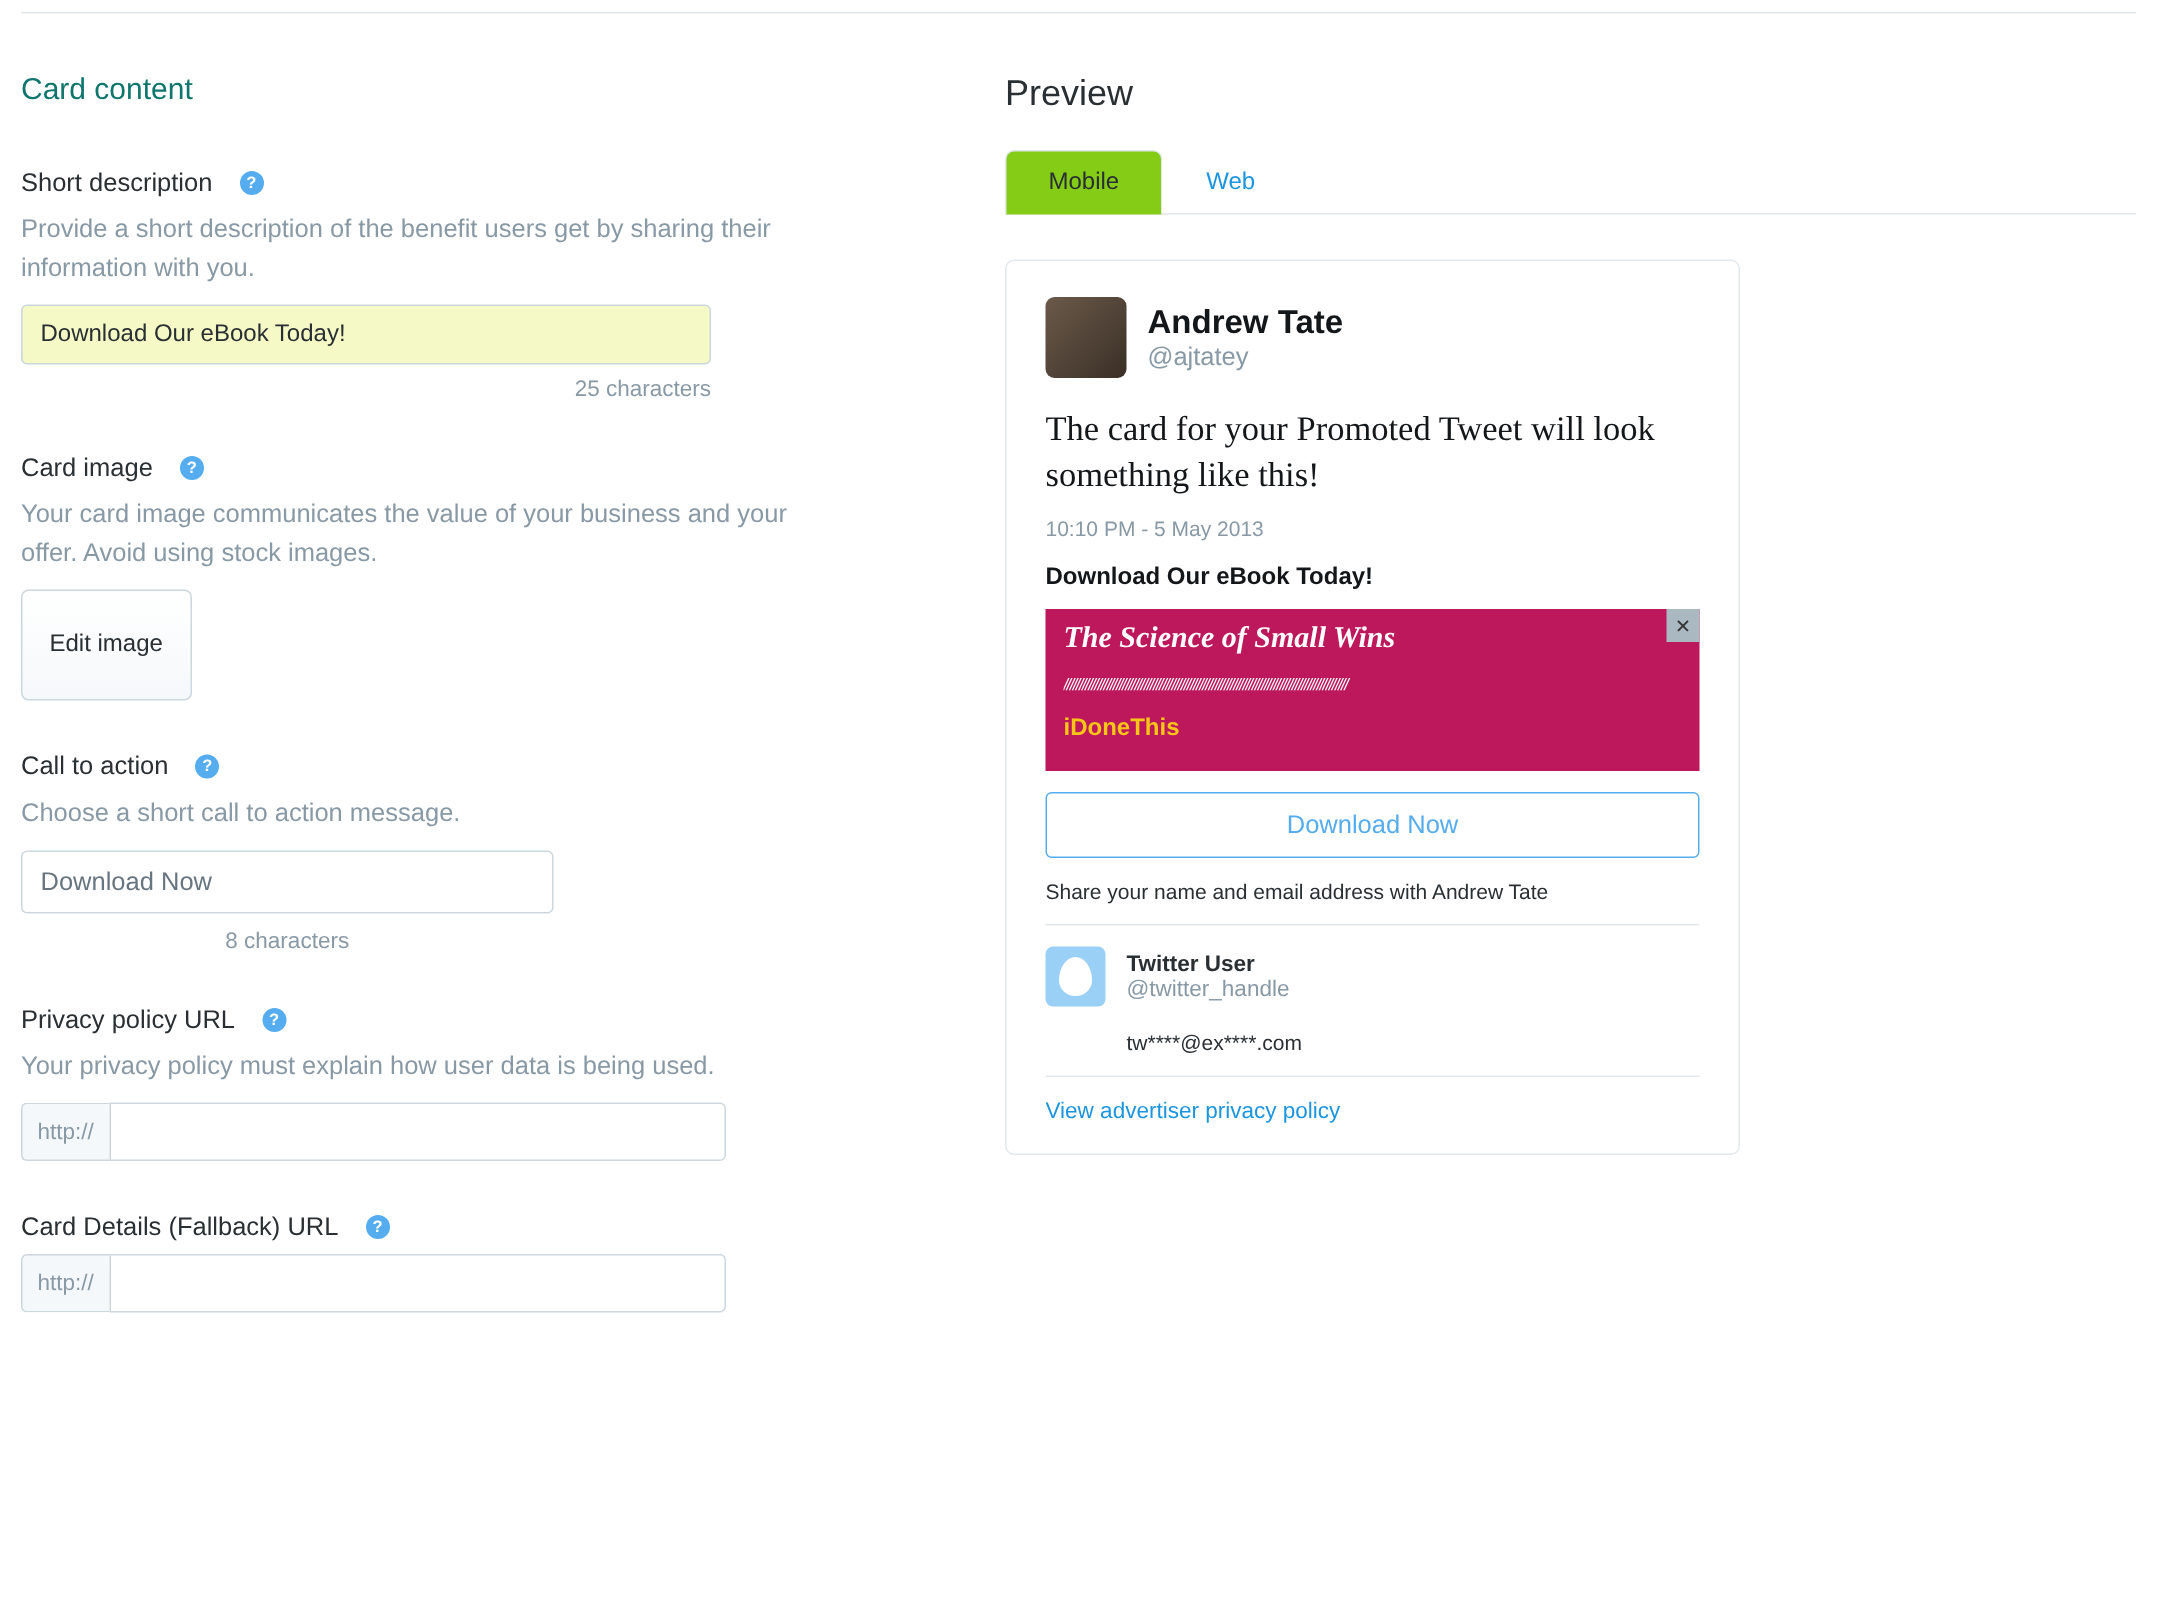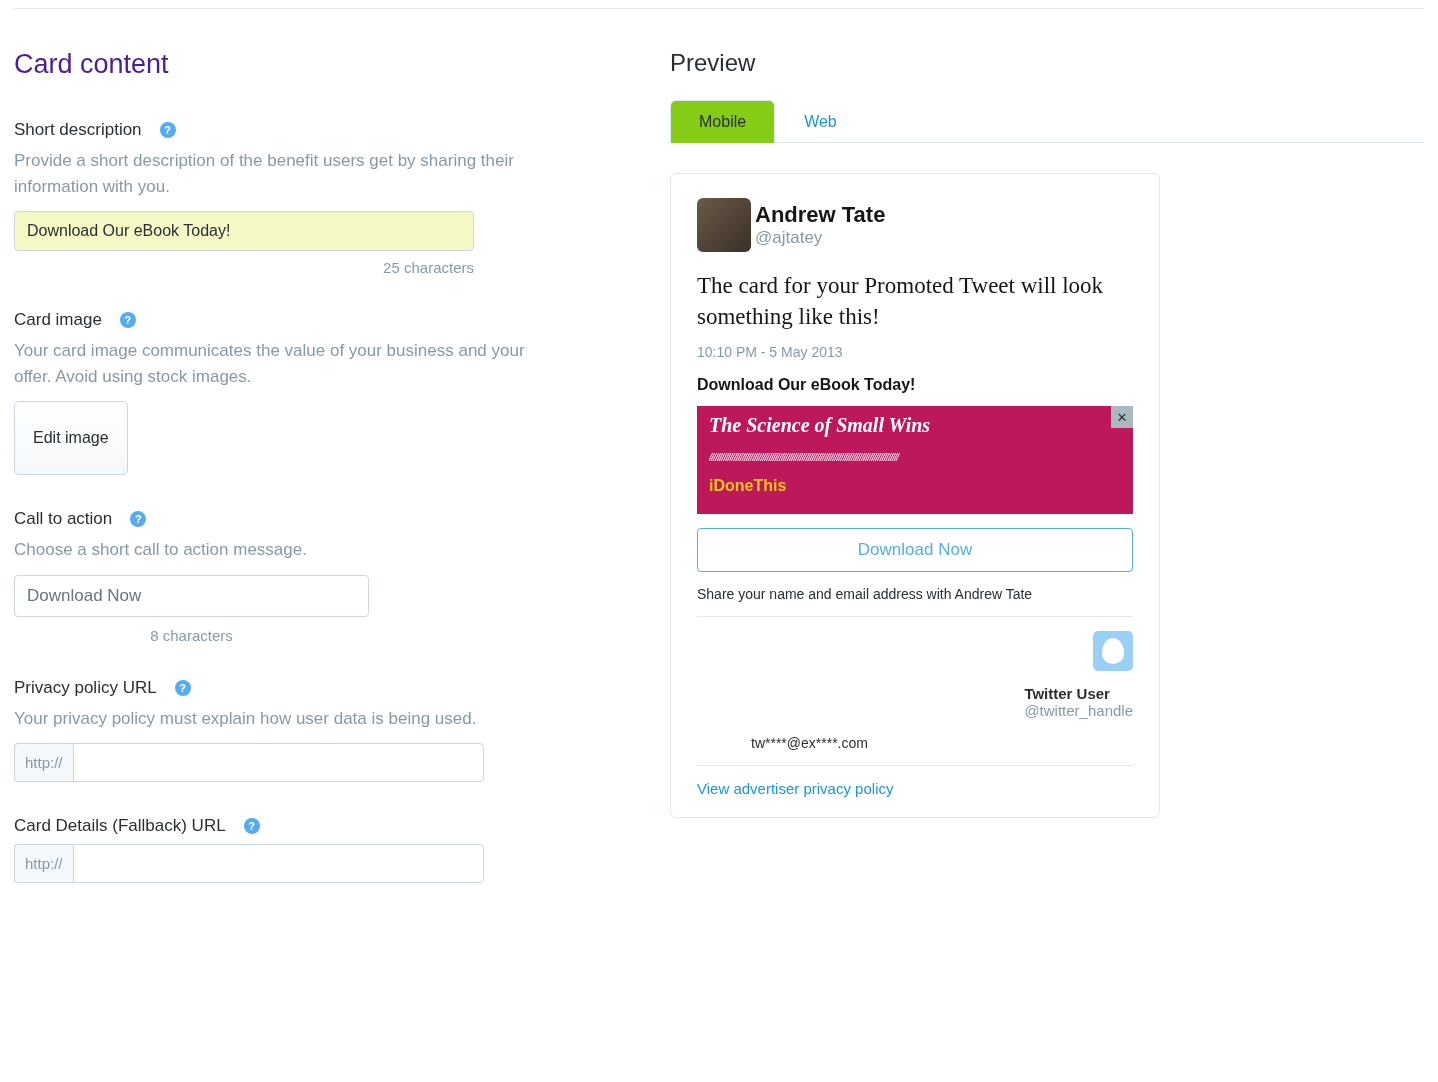--- a/index.html
+++ b/index.html
@@ -9,23 +9,23 @@
     color: #292f33;
     font-size: 15px;
     width: 1438px;
     padding: 0 14px;
   }
   .top-rule { border-top: 1px solid #e1e8ed; margin-top: 8px; }
   .columns { display: flex; gap: 60px; margin-top: 40px; }
   .left-col { width: 560px; }
   .right-col { flex: 1; padding-left: 36px; }
   h2.section-title {
-    font-size: 27px;
+    font-size: 20px;
     font-weight: 400;
-    color: #4c1d95;
+    color: #0f766e;
     margin-bottom: 40px;
   }
   .field { margin-bottom: 34px; }
   .field-label-row { display: flex; align-items: center; gap: 18px; margin-bottom: 8px; }
   .field-label { font-size: 17px; color: #292f33; }
   .help-icon {
     width: 16px; height: 16px; border-radius: 50%;
     background: #55acee; color: #fff; font-size: 11px; font-weight: bold;
     display: inline-flex; align-items: center; justify-content: center;
   }
@@ -115,21 +115,21 @@
     color:#292f33;
   }
   .tab.inactive { color:#1b95e0; }
   .preview-card {
     margin-top: 30px;
     width: 490px;
     border:1px solid #e1e8ed;
     border-radius:6px;
     padding: 24px 26px 20px;
   }
-  .tweet-head { display:flex; gap:4px; align-items:center; margin-bottom:18px;}
+  .tweet-head { display:flex; gap:14px; align-items:center; margin-bottom:18px;}
   .avatar {
     width:54px; height:54px; border-radius:6px;
     background: linear-gradient(135deg,#6b5a4a,#3a2f26);
     display:flex; align-items:center; justify-content:center;
     color:#fff; font-size:10px;
   }
   .tweet-author-name { font-size:22px; font-weight:700; color:#14171a;}
   .tweet-author-handle { font-size:17px; color:#8899a6; }
   .tweet-text { font-family: Georgia, serif; font-size:23px; line-height:1.35; color:#14171a; margin-bottom:12px;}
   .tweet-time { font-size:14px; color:#8899a6; margin-bottom:16px; }
@@ -162,21 +162,21 @@
     text-align:center;
     border:1px solid #55acee;
     border-radius:4px;
     color:#55acee;
     font-size:17px;
     background:#fff;
     cursor:pointer;
   }
   .share-text { font-size:14px; color:#292f33; margin-top:14px; }
   .preview-divider { border-top:1px solid #e1e8ed; margin: 14px 0; }
-  .user-row { display:flex; gap:14px; align-items:flex-end;flex-direction:column; }
+  .user-row { display:flex; gap:14px; align-items:center; }
   .egg-avatar {
     width:40px; height:40px; border-radius:5px; background:#9ad0f5;
     display:flex; align-items:center; justify-content:center;
   }
   .egg-avatar::before {
     content:""; width:22px; height:26px; background:#fff; border-radius:50% 50% 50% 50% / 60% 60% 40% 40%;
   }
   .user-name { font-weight:700; font-size:15px;}
   .user-handle { font-size:15px; color:#8899a6; }
   .user-email { font-size:14px; color:#292f33; margin-top:16px; margin-left:54px; margin-bottom:4px;}

